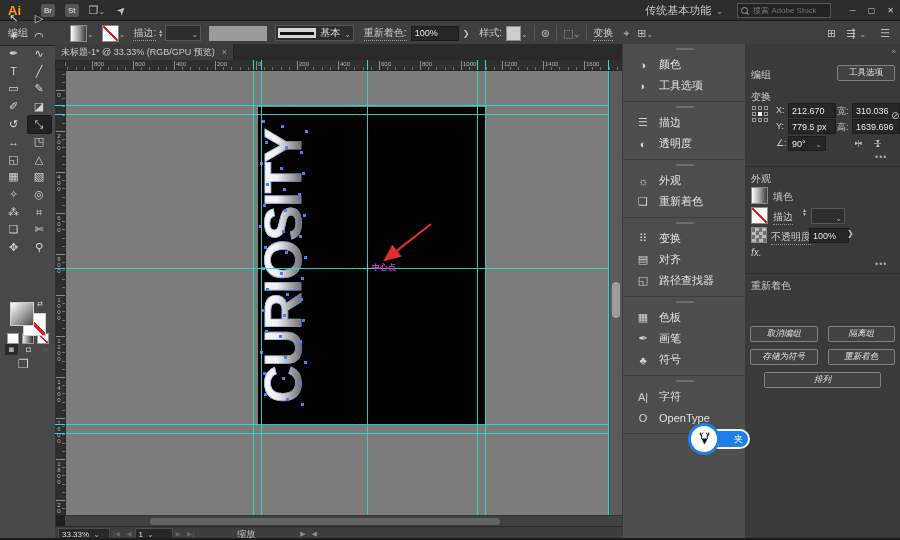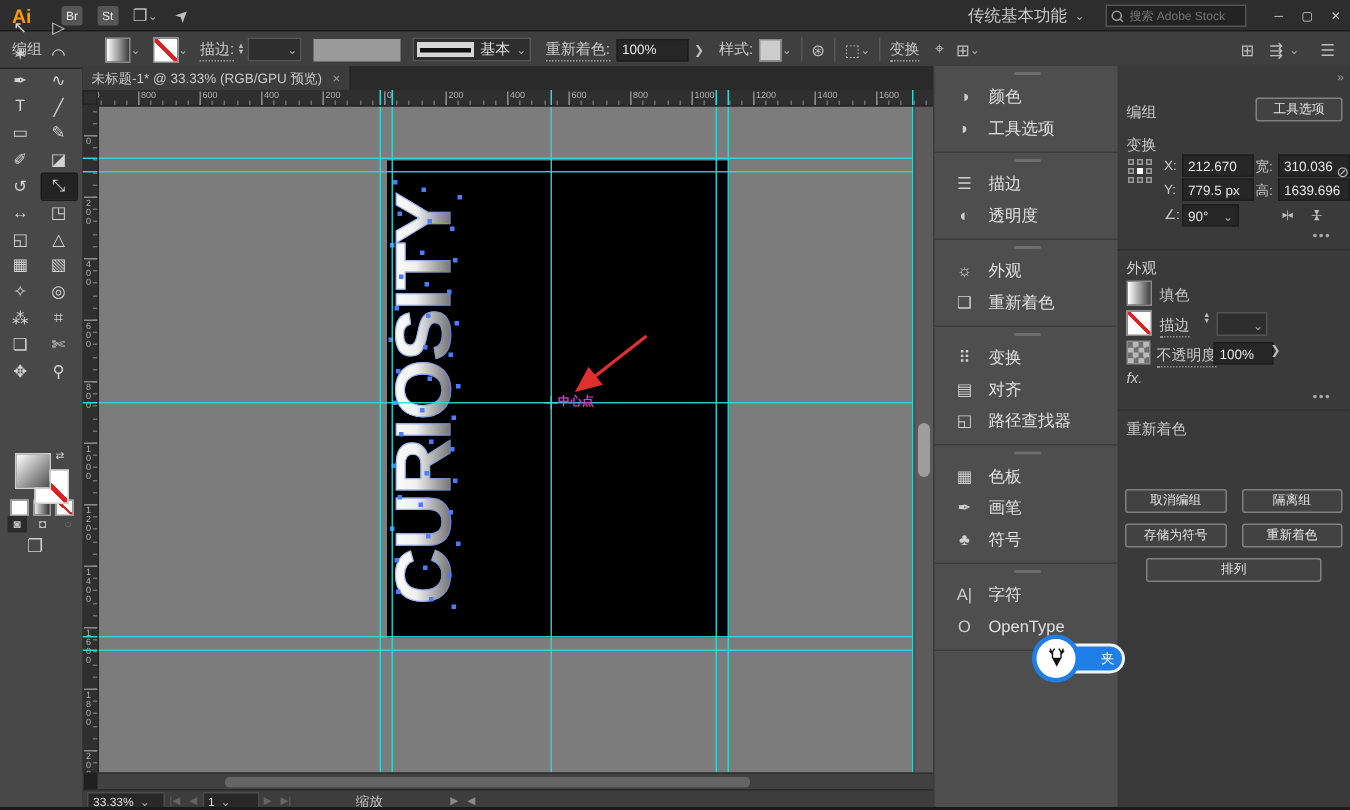--- a/index.html
+++ b/index.html
@@ -135,21 +135,21 @@
   .pbtn{background:#424242;border:1px solid #808080;border-radius:2px;color:#e3e3e3;
         font-size:8.5px;display:flex;align-items:center;justify-content:center;height:14px;}
   #refpoint{display:grid;grid-template-columns:repeat(3,4px);grid-auto-rows:4px;gap:2px;}
   #refpoint i{border:1px solid #9a9a9a;box-sizing:border-box;}
   #refpoint i.c{background:#ffffff;border-color:#fff;}
   .flip{font-size:7px;color:#bdbdbd;letter-spacing:-1px;}
   .more-dots{color:#a5a5a5;font-size:9px;letter-spacing:1px;}
   .checker{width:14px;height:14px;border:1px solid #8a8a8a;
            background:repeating-conic-gradient(#b9b9b9 0% 25%,#6f6f6f 0% 50%) 0 0/7px 7px;}
   #qa{position:absolute;left:5px;top:282px;width:145px;display:flex;flex-wrap:wrap;gap:7px 10px;}
-  .qa-btn{flex:1 1 40%;}
+  .qa-btn{flex:1 1 40%;font-style:italic;}
   .qa-btn.wide{flex-basis:100%;margin:0 14px;}
 
   
   #badge{left:688px;top:423px;width:62px;height:36px;z-index:40;}
   #badge-pill{position:absolute;left:14px;top:8px;width:46px;height:16px;background:var(--badge-blue);
               border-radius:9px;box-shadow:0 0 0 2px #f4f4f4;display:flex;align-items:center;
               justify-content:flex-end;padding-right:5px;color:#fff;font-size:9px;box-sizing:border-box;}
   #badge-circle{position:absolute;left:0;top:0;width:26px;height:26px;background:#ffffff;
                 border:3px solid var(--badge-blue);border-radius:50%;display:flex;align-items:center;
                 justify-content:center;}

